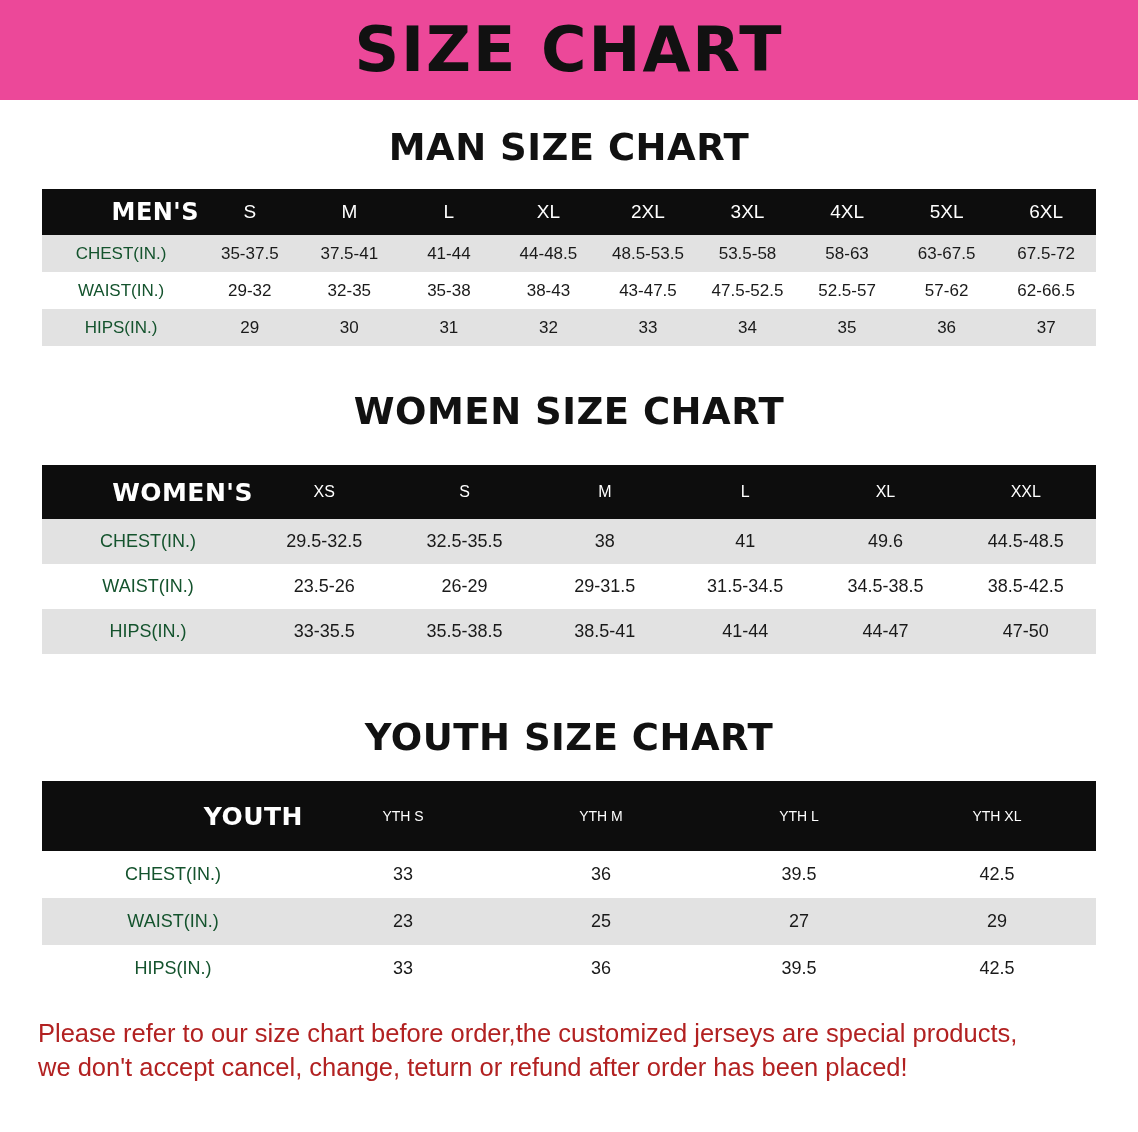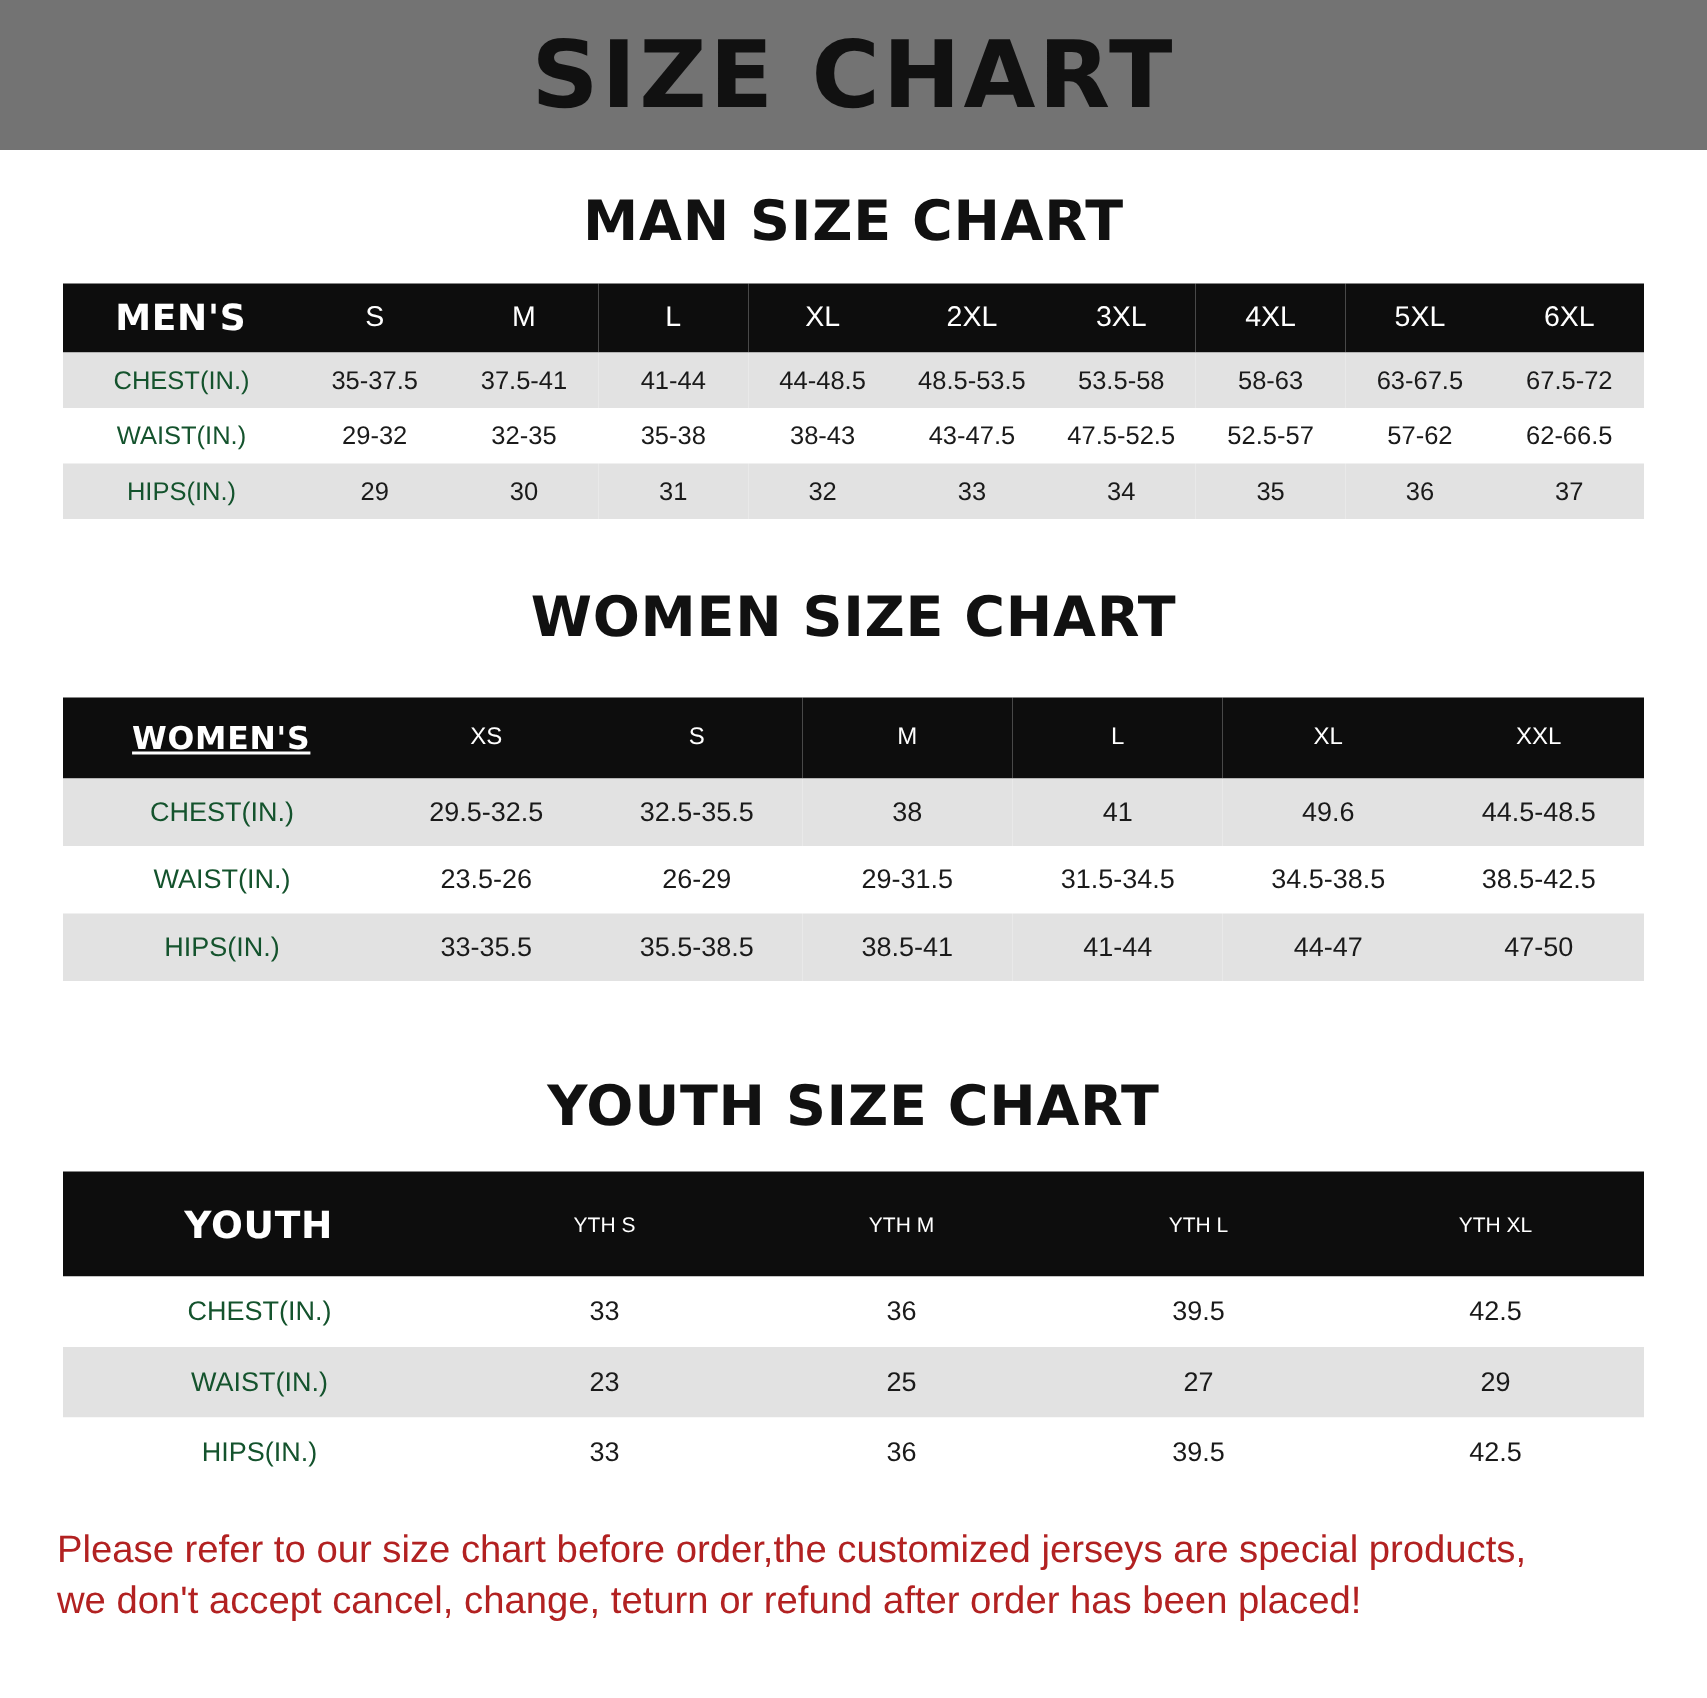--- a/index.html
+++ b/index.html
@@ -16,21 +16,21 @@
   .page {
     position: relative;
     width: 1138px;
     height: 1132px;
     background: #ffffff;
   }
 
   
   .banner {
     height: 100px;
-    background: #737373;
+    background: #ec4899;
     display: flex;
     align-items: center;
     justify-content: center;
   }
   .banner-title {
     font-family: "DejaVu Sans", sans-serif;
     font-weight: bold;
     font-size: 62px;
     letter-spacing: 2px;
     color: #111111;
@@ -73,21 +73,21 @@
   table.size-table thead th {
     color: #ffffff;
     font-size: 19px;
     height: 44px;
     font-weight: normal;
   }
   table.size-table thead th.label-head {
     font-family: "DejaVu Sans", sans-serif;
     font-weight: bold;
     font-size: 24px;
-    text-align: center;
+    text-align: right;
     padding-left: 0;
     letter-spacing: 0.5px;
   }
   
   table.size-table tbody td {
     height: 35px;
     font-size: 17px;
   }
   table.size-table tbody td.row-label {
     font-size: 17px;
@@ -99,21 +99,21 @@
   
   #men-table col.lbl { width: 158px; }
   
   #women-table col.lbl { width: 212px; }
   
   #youth-table col.lbl { width: 262px; }
   #youth-table thead th { font-size: 14px; }
   #youth-table thead th.label-head { font-size: 25px; }
   #youth-table tbody td { height: 45px; font-size: 18px; }
   #women-table thead th { font-size: 16px; }
-  #women-table thead th.label-head { font-size: 21px; text-decoration: underline; }
+  #women-table thead th.label-head { font-size: 25px; }
   #women-table tbody td { height: 43px; font-size: 18px; }
   #women-table thead tr { height: 54px; }
   #youth-table thead tr { height: 70px; }
 
   
   .footer-note {
     margin: 24px 38px 0 38px;
     color: #b22121;
     font-family: "Liberation Sans", sans-serif;
     font-size: 25.5px;

